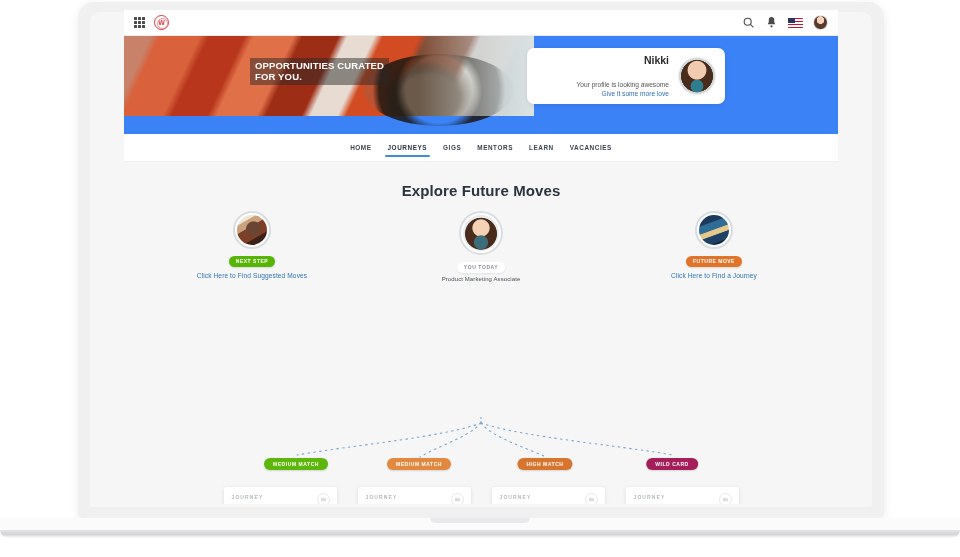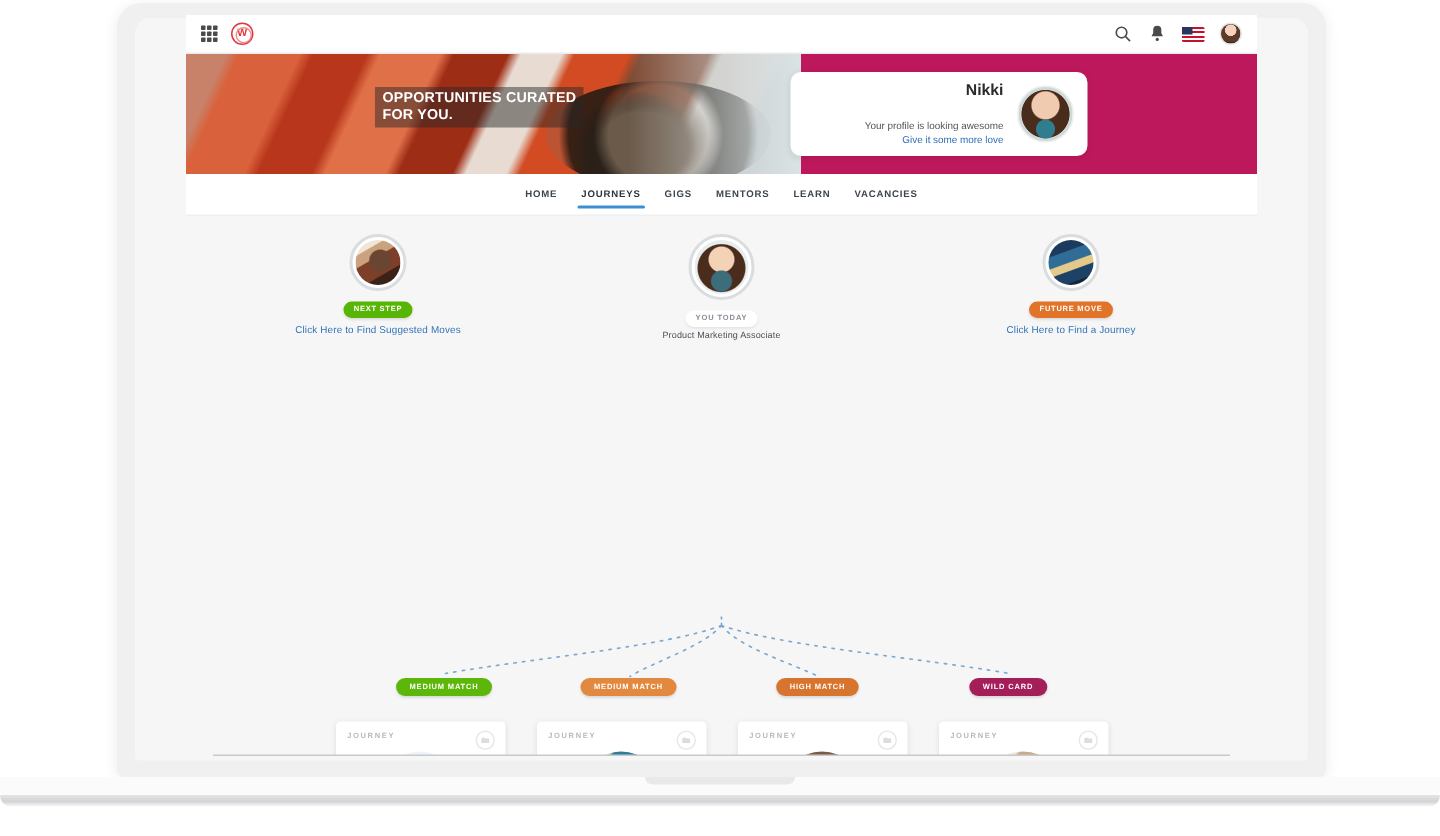--- a/index.html
+++ b/index.html
@@ -144,22 +144,22 @@
   .avatar-sm {
     width: 15px; height: 15px;
     border-radius: 50%;
     background: radial-gradient(circle at 50% 32%, #f3d3bd 0 34%, #5c3a2a 36% 72%, #3a2419 74% 100%);
     border: 1px solid #e6e6e6;
   }
 
   
   .hero {
     position: relative;
-    height: 80px;
-    background: #be185d;
+    height: 98px;
+    background: #3b82f6;
     overflow: hidden;
   }
   .hero-photo {
     position: absolute;
     left: 0; top: 0;
     width: 410px; height: 80px;
     background:
       radial-gradient(ellipse 70px 55px at 305px 62px, #6b5a4a 0 42%, rgba(107,90,74,0) 70%),
       radial-gradient(ellipse 55px 50px at 300px 60px, #2b2520 0 40%, rgba(43,37,32,0) 72%),
       linear-gradient(115deg,
@@ -508,20 +508,21 @@
       <div class="nav-item">HOME</div>
       <div class="nav-item active">JOURNEYS</div>
       <div class="nav-item">GIGS</div>
       <div class="nav-item">MENTORS</div>
       <div class="nav-item">LEARN</div>
       <div class="nav-item">VACANCIES</div>
     </div>
 
     <div class="content">
 
+      <div class="page-title">Explore Future Moves</div>
 
       <div class="moves-row">
 
         <div class="move left">
           <div class="ring">
             <span class="photo p-left"></span>
           </div>
           <span class="chip green">NEXT STEP</span>
           <span class="move-link">Click Here to Find Suggested Moves</span>
         </div>

